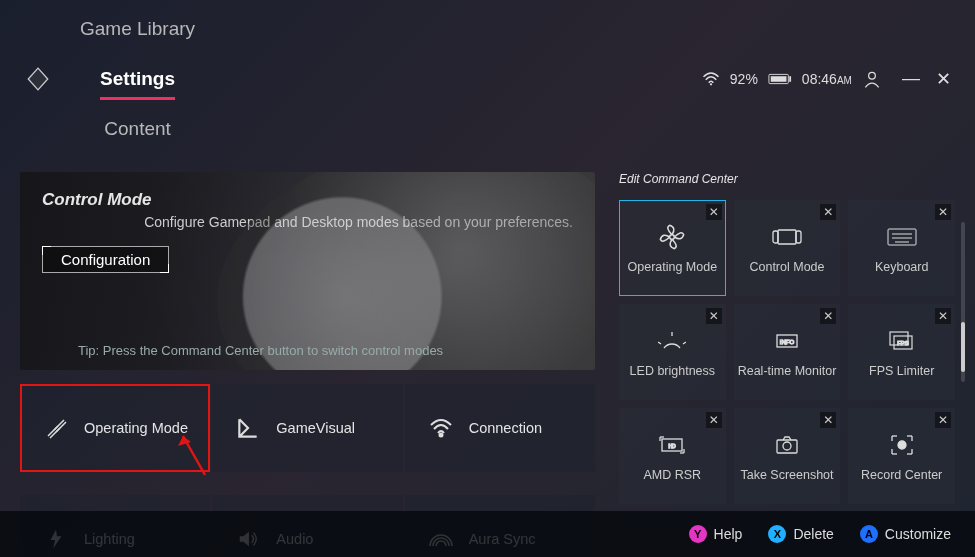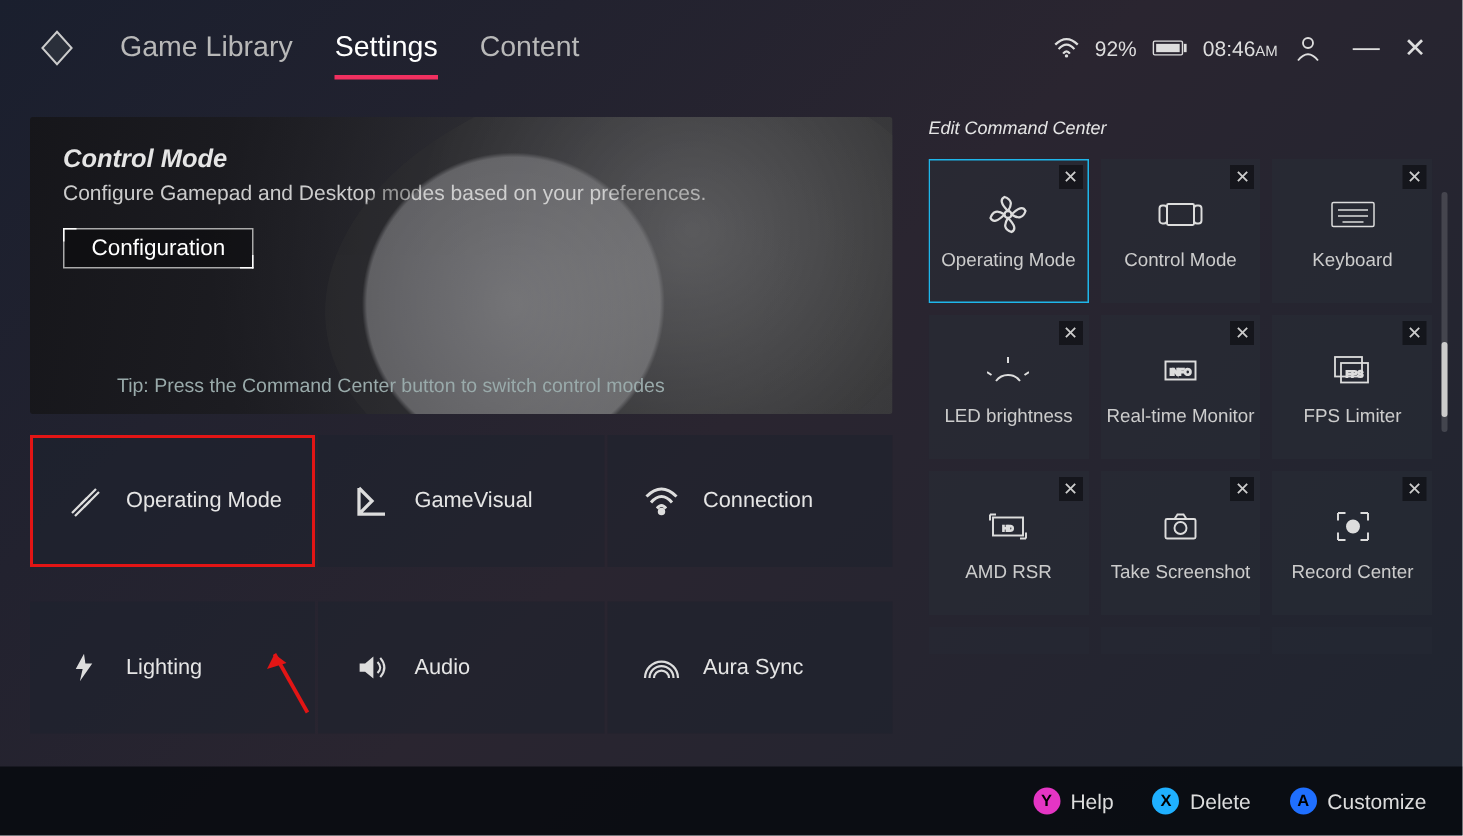--- a/index.html
+++ b/index.html
@@ -13,23 +13,23 @@
 }
 .topbar {
   display: flex; align-items: center;
   padding: 18px 24px 8px 24px;
   gap: 28px;
 }
 .logo {
   width: 28px; height: 28px;
   display:flex;align-items:center;justify-content:center;
 }
-.nav-tabs { display: flex; gap: 28px; align-items:center;}
+.nav-tabs { display: flex; gap: 28px; align-items:center;flex-direction:column;}
 .nav-tab { font-size: 19px; color: #b8b8b8; cursor:pointer;}
-.nav-tab.active { color:#fff; font-weight:400; position:relative;}
+.nav-tab.active { color:#fff; font-weight:700; position:relative;}
 .nav-tab.active::after{
   content:""; position:absolute; left:0; bottom:-10px; width:100%; height:3px;
   background:#f03060;
 }
 .status-right{
   margin-left:auto; display:flex; align-items:center; gap:10px; font-size:14px; color:#ddd;
 }
 .status-right .icon{display:inline-flex;align-items:center;}
 .winbtns{display:flex;gap:16px;margin-left:10px;font-size:18px;}
 .winbtns span{cursor:pointer;}
@@ -50,21 +50,21 @@
 .hero::before{
   content:""; position:absolute; right:-40px; top:-30px; width:420px; height:280px;
   background:
     radial-gradient(circle at 30% 50%, #eee 0%, #ccc 30%, transparent 31%),
     radial-gradient(circle at 60% 40%, #888 0%, #333 60%);
   border-radius:50%;
   opacity:0.35;
   transform:rotate(-10deg);
 }
 .hero h3{ font-style:italic; font-size:17px; font-weight:700;}
-.hero p{ font-size:14px; color:#ccc; margin-top:4px;}
+.hero p{ font-size:14px; color:#ccc; margin-top:4px;text-align:right;}
 .config-btn{
   margin-top:16px; padding:4px 18px; border:1px solid #aaa;
   background:rgba(0,0,0,0.35); color:#fff; font-size:15px;
   position:relative; display:inline-block;cursor:pointer;
 }
 .config-btn::before,.config-btn::after{
   content:"";position:absolute;width:8px;height:8px;border:1px solid #fff;
 }
 .config-btn::before{top:-1px;left:-1px;border-right:none;border-bottom:none;}
 .config-btn::after{bottom:-1px;right:-1px;border-left:none;border-top:none;}

